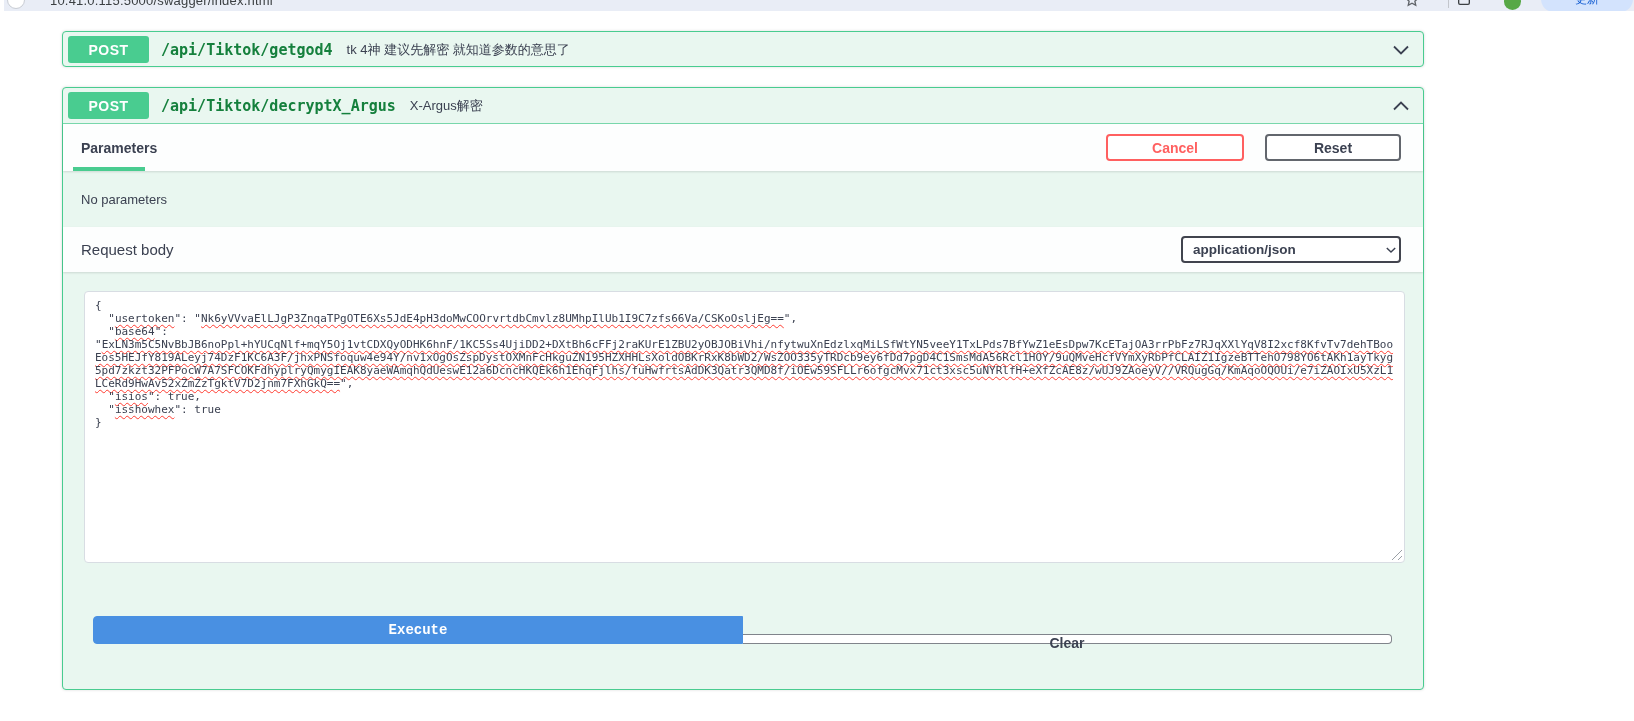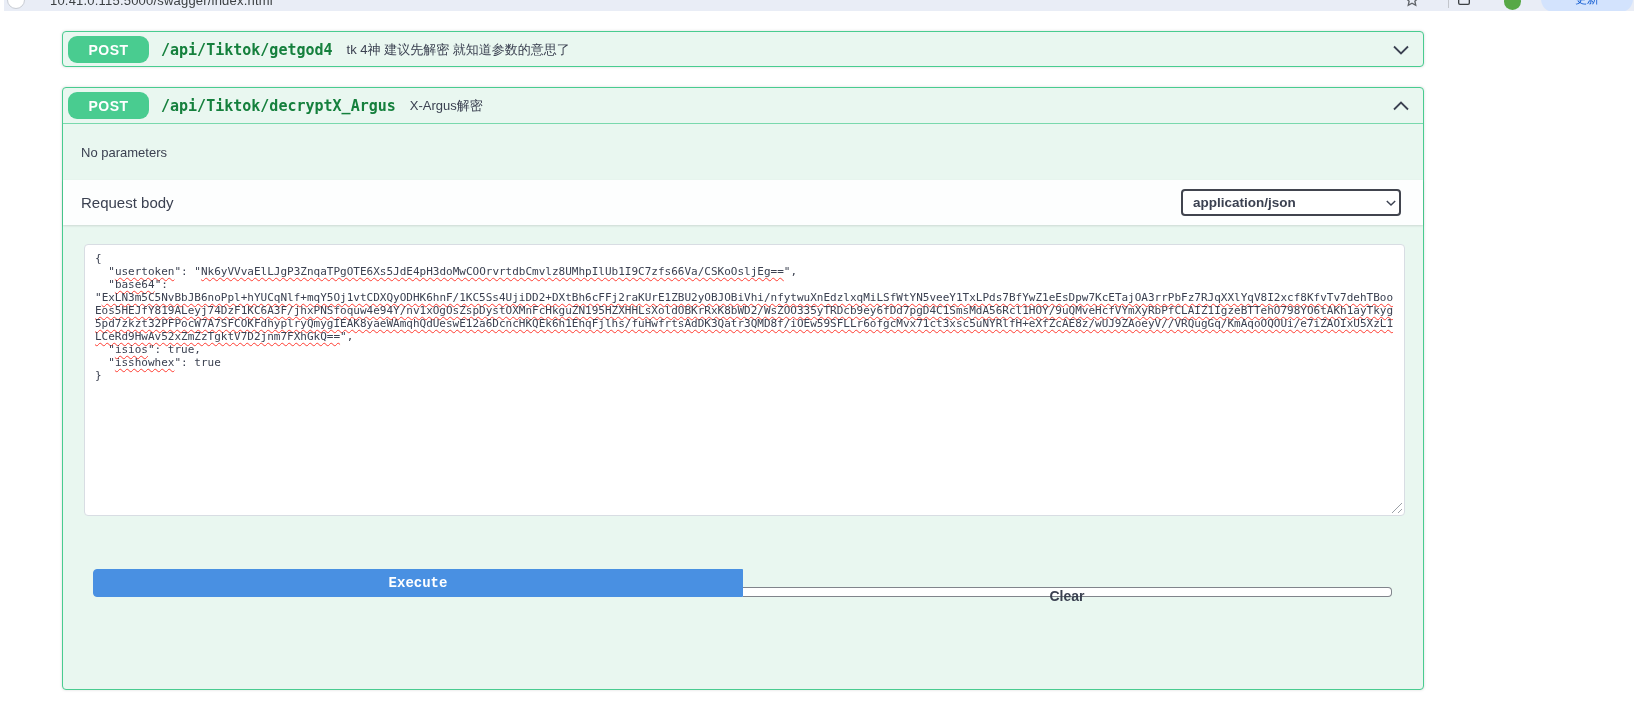--- a/index.html
+++ b/index.html
@@ -34,21 +34,21 @@
   .opblock {
     position:absolute; left:62px; width:1362px;
     border:1px solid #49cc90; border-radius:4px; background:#e9f7f0;
     box-shadow:0 0 3px rgba(0,0,0,.15);
   }
   .opblock-1 { top:31px; height:36px; }
   .opblock-2 { top:87px; height:603px; }
   .summary { height:35px; display:flex; align-items:center; padding:0 12px 0 5px; }
   .opblock-2 .summary { border-bottom:1px solid rgba(73,204,144,.7); height:36px; }
   .method-badge {
-    width:81px; height:27px; border-radius:9px; background:#49cc90; border:none;
+    width:81px; height:27px; border-radius:3px; background:#49cc90; border:none;
     color:#fff; font-weight:bold; font-size:14px; letter-spacing:.5px;
     display:flex; align-items:center; justify-content:center; cursor:pointer;
     font-family:"Liberation Sans", sans-serif;
   }
   .op-path {
     margin-left:12px; font-family:"DejaVu Sans Mono", monospace;
     font-weight:bold; font-size:15px; color:#15803d; white-space:nowrap;
   }
   .op-desc { margin-left:14px; font-size:13px; color:#3b4151; white-space:nowrap; }
   .spacer { flex:1; }
@@ -143,20 +143,27 @@
   <div class="summary">
     <button class="method-badge">POST</button>
     <span class="op-path">/api/Tiktok/decryptX_Argus</span>
     <span class="op-desc">X-Argus解密</span>
     <span class="spacer"></span>
     <svg class="chev" viewBox="0 0 20 20" fill="none" stroke="#3b4151" stroke-width="1.8">
       <path d="M3 13.5l7-7 7 7"></path>
     </svg>
   </div>
 
+  <div class="sec-header params">
+    <span class="tab-parameters">Parameters</span>
+    <div class="tab-underline"></div>
+    <span class="spacer"></span>
+    <button class="btn btn-cancel">Cancel</button>
+    <button class="btn btn-reset">Reset</button>
+  </div>
 
   <div class="no-params-row">
     <span>No parameters</span>
   </div>
 
   <div class="sec-header reqbody">
     <span class="reqbody-label">Request body</span>
     <span class="spacer"></span>
     <div class="ct-select">
       <span>application/json</span>

